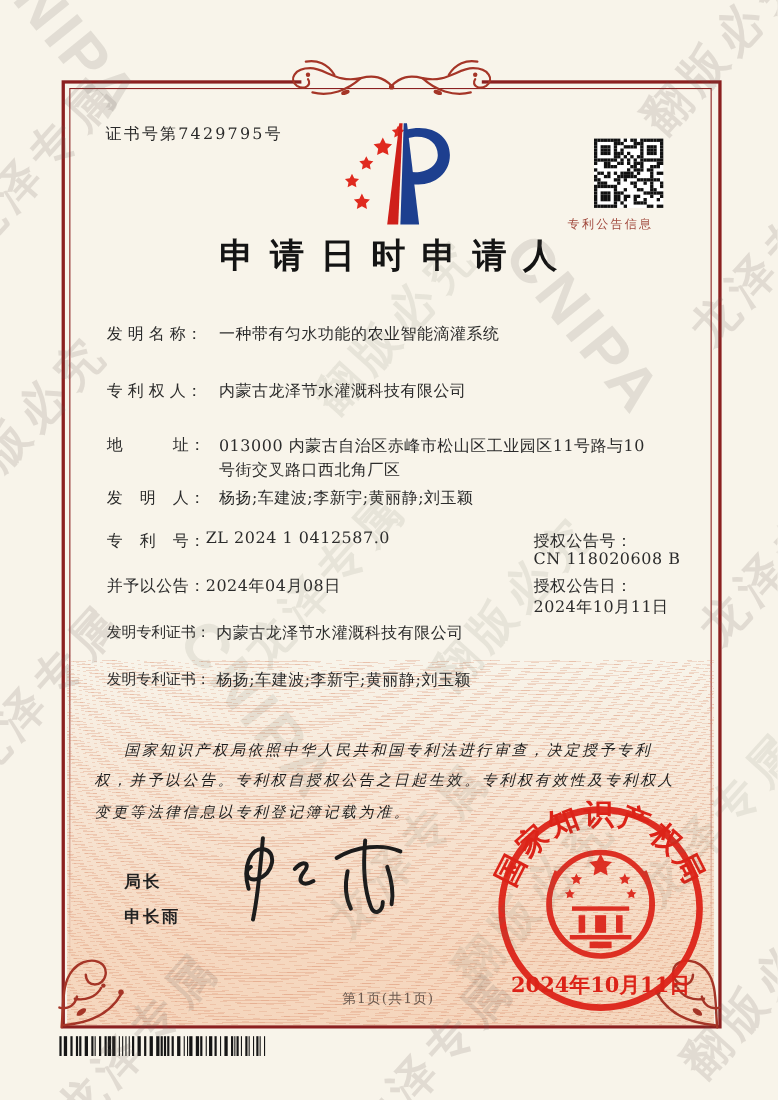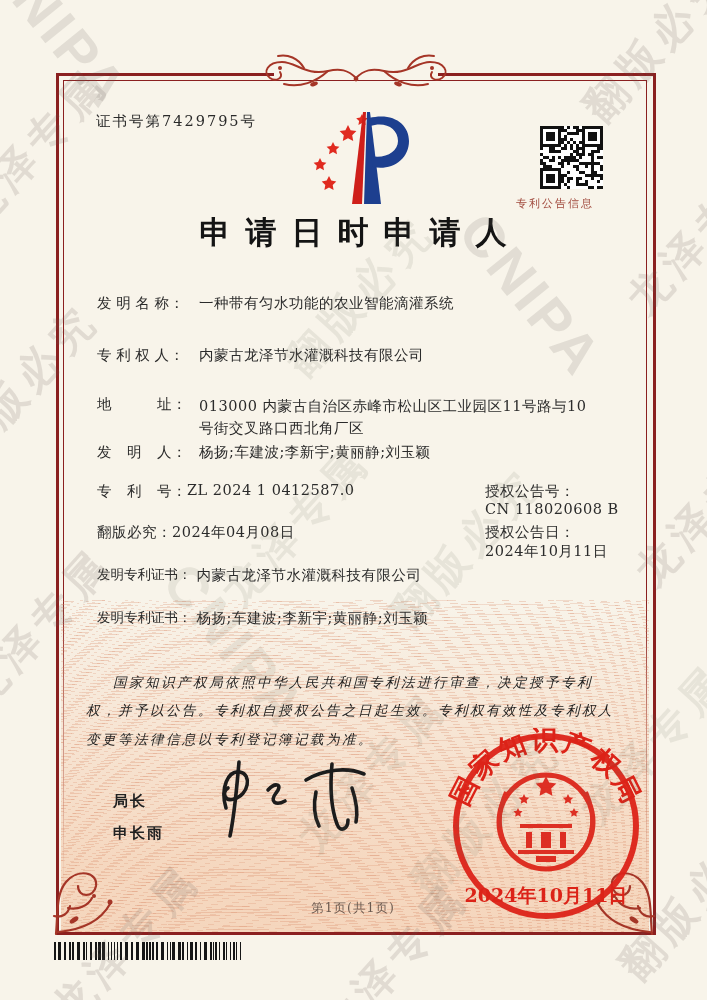--- a/index.html
+++ b/index.html
@@ -600,21 +600,21 @@
 <div class="row w102" style="top:443px">
   <span class="lab">发　明　人：</span><span class="val">杨扬;车建波;李新宇;黄丽静;刘玉颖</span>
 </div>
 <div class="row row-rel" style="top:482px">
   <span class="lab">专　利　号：</span><span class="val">ZL 2024 1 0412587.0</span>
   <span class="col2">
     <span class="lab">授权公告号：</span><span class="val">CN 118020608 B</span>
   </span>
 </div>
 <div class="row row-rel" style="top:523px">
-  <span class="lab">翻版必究：</span><span class="val">2024年04月08日</span>
+  <span class="lab">并予以公告：</span><span class="val">2024年04月08日</span>
   <span class="col2">
     <span class="lab">授权公告日：</span><span class="val">2024年10月11日</span>
   </span>
 </div>
 <div class="row" style="top:566px">
   <span class="lab lab-sm">发明专利证书：</span> <span class="val">内蒙古龙泽节水灌溉科技有限公司</span>
 </div>
 <div class="row" style="top:609px">
   <span class="lab lab-sm">发明专利证书：</span> <span class="val">杨扬;车建波;李新宇;黄丽静;刘玉颖</span>
 </div>

